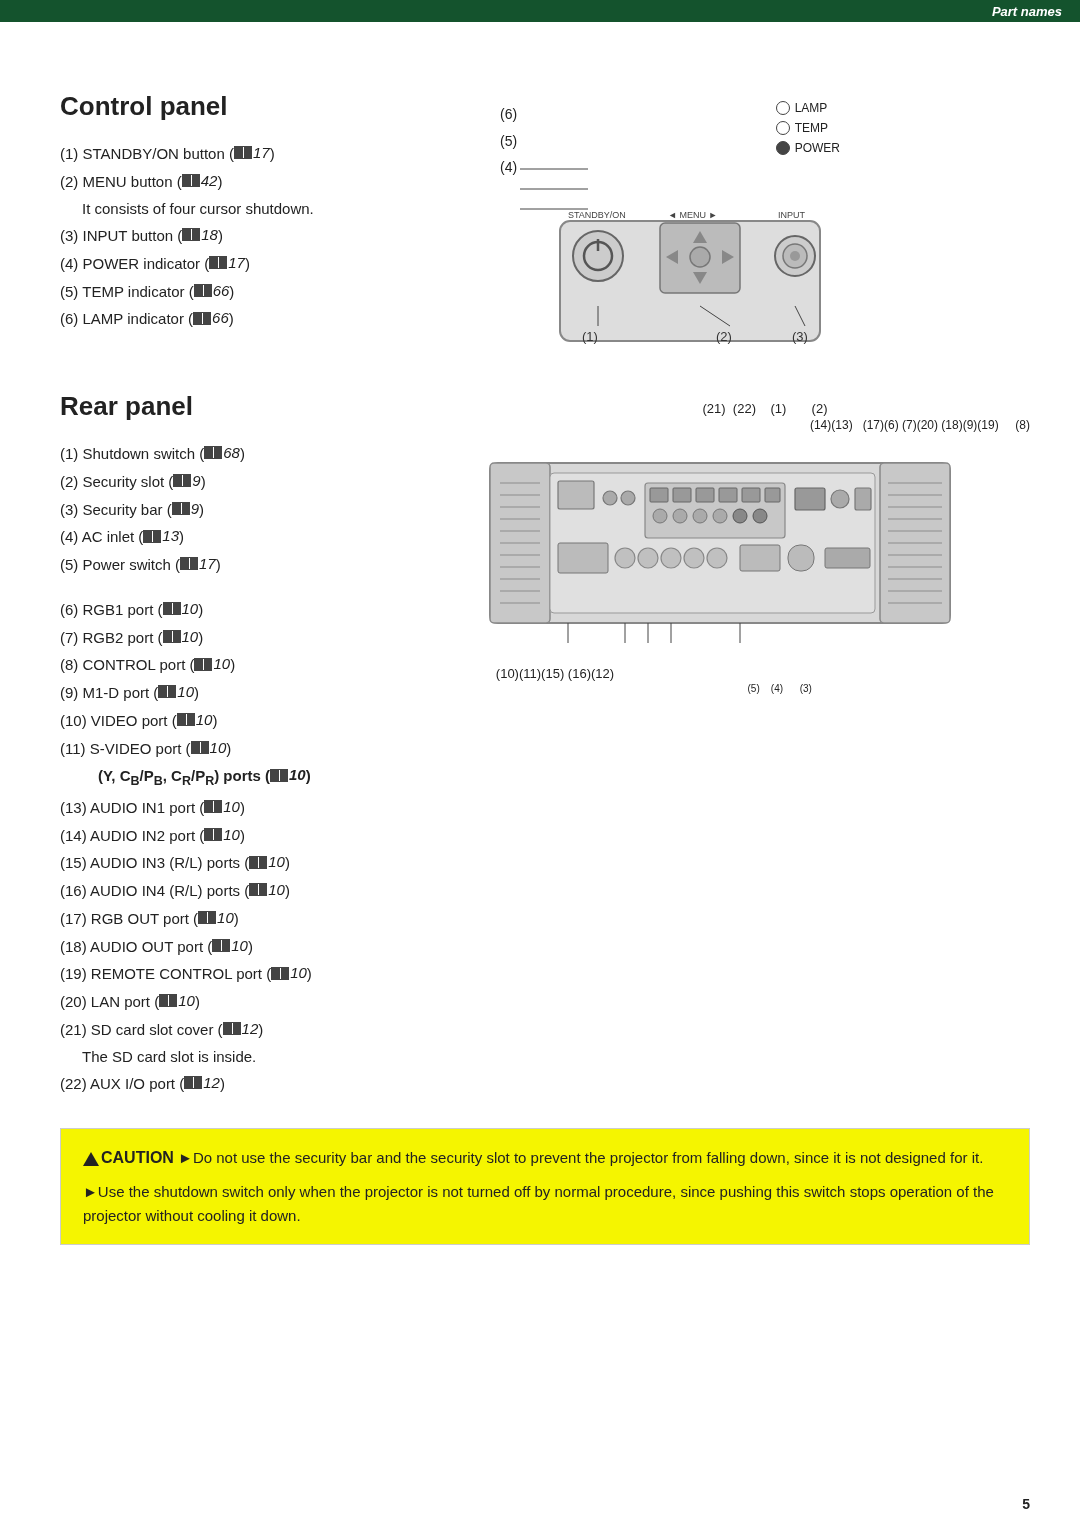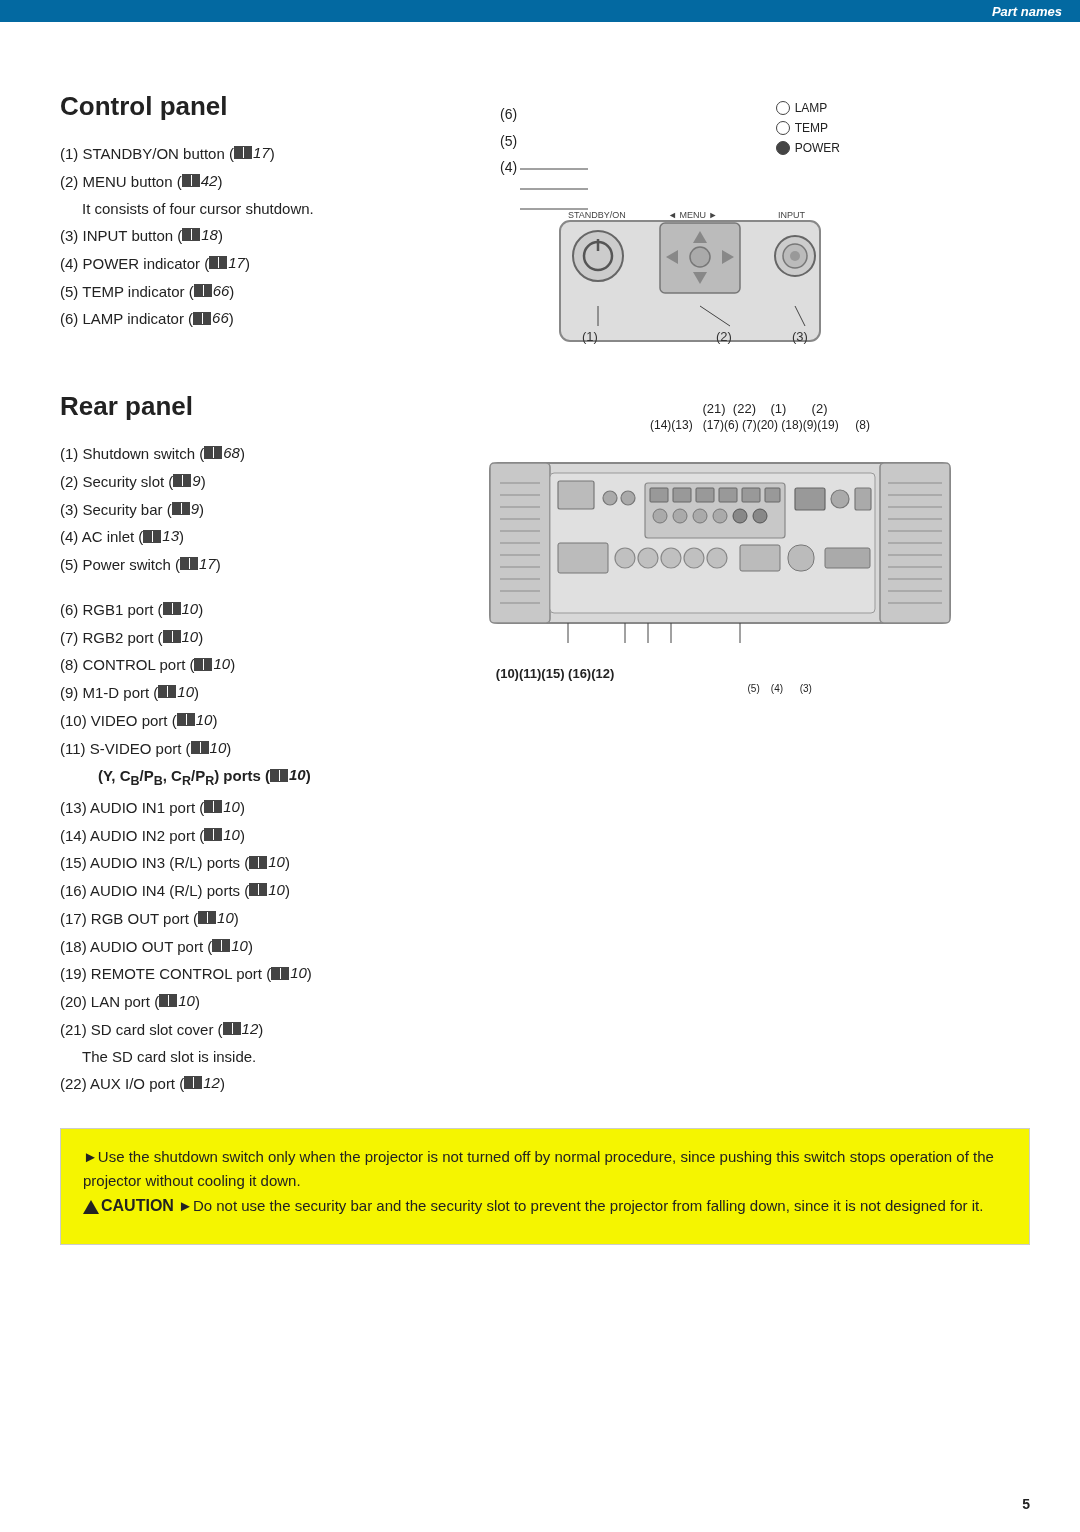--- a/index.html
+++ b/index.html
@@ -9,21 +9,21 @@
       background: #fff;
       font-family: Arial, Helvetica, sans-serif;
       font-size: 15px;
       color: #222;
       position: relative;
       overflow: hidden;
     }
 
     
     .top-bar {
-      background: #0369a1;
+      background: #14532d;
       height: 22px;
       width: 100%;
       display: flex;
       align-items: center;
       justify-content: flex-end;
       padding-right: 18px;
     }
     .top-bar-title {
       color: #fff;
       font-size: 13px;
@@ -429,21 +429,21 @@
     <div class="rear-panel-right">
       <div style="position:relative; margin-top:10px;">
         
         <div style="display:flex; justify-content:center; font-size:13px; margin-bottom:2px; padding:0 10px 0 30px;">
           <span>(21)</span>
           <span>&nbsp;&nbsp;(22)</span>
           <span>&nbsp;&nbsp;&nbsp;&nbsp;(1)</span>
           <span>&nbsp;&nbsp;&nbsp;&nbsp;&nbsp;&nbsp;&nbsp;(2)</span>
         </div>
         
-        <div style="display:flex; justify-content:center; font-size:12px; margin-bottom:1px; padding:0 0 0 10px;">
+        <div style="display:flex; justify-content:flex-end; font-size:12px; margin-bottom:1px; padding:0 0 0 10px;">
           <span>(14)(13)&nbsp;&nbsp;&nbsp;(17)(6)&nbsp;(7)(20)&nbsp;(18)(9)(19)&nbsp;&nbsp;&nbsp;&nbsp;&nbsp;(8)</span>
         </div>
 
         
         <svg width="490" height="230" viewBox="0 0 490 230">
 
           <rect x="10" y="30" width="460" height="160" rx="8" fill="#d8d8d8" stroke="#888" stroke-width="2"></rect>
 
           <rect x="10" y="30" width="60" height="160" rx="4" fill="#c8c8c8" stroke="#888" stroke-width="1.5"></rect>
 
@@ -513,34 +513,34 @@
           <rect x="345" y="115" width="45" height="20" rx="2" fill="#aaa" stroke="#777" stroke-width="1"></rect>
 
           <line x1="88" y1="190" x2="88" y2="210" stroke="#444" stroke-width="1"></line>
           <line x1="145" y1="190" x2="145" y2="210" stroke="#444" stroke-width="1"></line>
           <line x1="168" y1="190" x2="168" y2="210" stroke="#444" stroke-width="1"></line>
           <line x1="191" y1="190" x2="191" y2="210" stroke="#444" stroke-width="1"></line>
           <line x1="260" y1="190" x2="260" y2="210" stroke="#444" stroke-width="1"></line>
         </svg>
 
         
-        <div style="display:flex; justify-content:flex-start; font-size:13px; padding:0 0 0 5px; margin-top:0px;font-weight:bold;">
+        <div style="display:flex; justify-content:flex-start; font-size:13px; padding:0 0 0 5px; margin-top:0px;">
           <span>&nbsp;&nbsp;&nbsp;(10)(11)(15)&nbsp;(16)(12)</span>
         </div>
         <div style="display:flex; justify-content:center; font-size:10px; padding:0 0 0 5px; margin-top:2px;">
           <span>&nbsp;&nbsp;&nbsp;&nbsp;&nbsp;&nbsp;&nbsp;&nbsp;&nbsp;&nbsp;&nbsp;&nbsp;&nbsp;&nbsp;&nbsp;&nbsp;(5)&nbsp;&nbsp;&nbsp;&nbsp;(4)&nbsp;&nbsp;&nbsp;&nbsp;&nbsp;&nbsp;(3)</span>
         </div>
       </div>
     </div>
   </div>
 
   <div class="caution-box">
+    <div style="margin-bottom:10px;">
+      <span style="display:inline-block; width:0; height:0; border-left:8px solid transparent; border-right:8px solid transparent; border-bottom:14px solid #222; margin-right:2px; vertical-align:middle;"></span><span class="caution-title">CAUTION</span>&nbsp;<span>►Do not use the security bar and the security slot to prevent the projector from falling down, since it is not designed for it.</span>
+    </div>
     <div>
       <span>►Use the shutdown switch only when the projector is not turned off by normal procedure, since pushing this switch stops operation of the projector without cooling it down.</span>
     </div>
-    <div style="margin-bottom:10px;">
-      <span style="display:inline-block; width:0; height:0; border-left:8px solid transparent; border-right:8px solid transparent; border-bottom:14px solid #222; margin-right:2px; vertical-align:middle;"></span><span class="caution-title">CAUTION</span>&nbsp;<span>►Do not use the security bar and the security slot to prevent the projector from falling down, since it is not designed for it.</span>
-    </div>
   </div>
 
 </div>
 
 <div class="page-number">5</div>
 
 </body></html>

